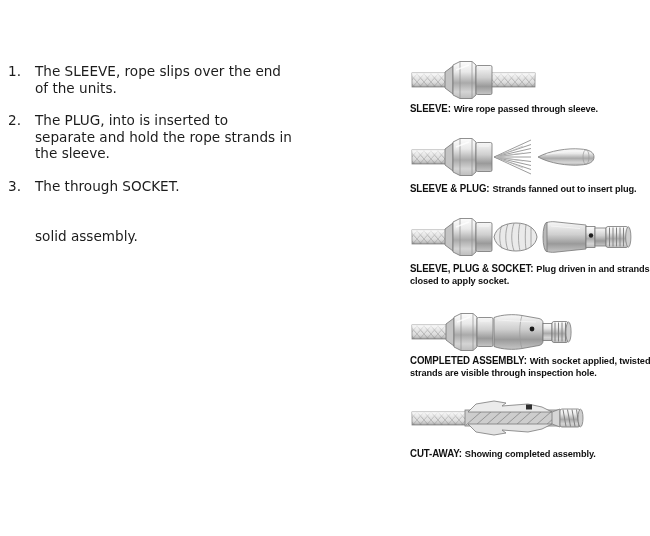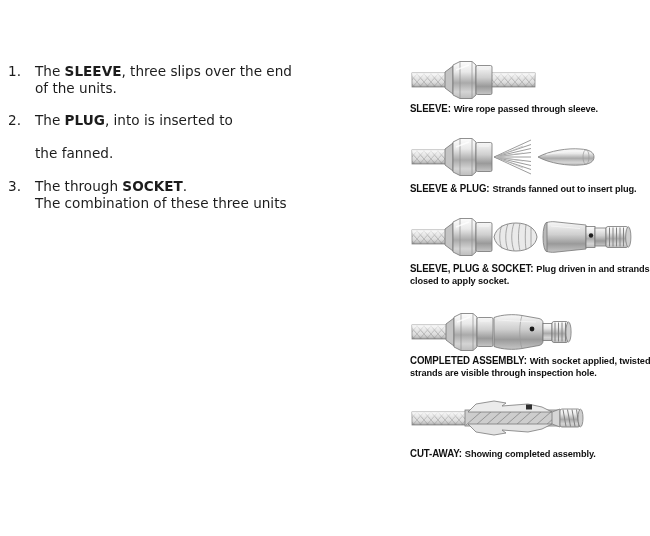--- a/index.html
+++ b/index.html
@@ -6,21 +6,21 @@
   html,body{margin:0;padding:0;background:#fff;}
   .page{
     position:relative;width:650px;height:536px;background:#fff;overflow:hidden;
     font-family:"DejaVu Sans","Liberation Sans",sans-serif;color:#1c1c1c;
   }
   
   .instructions{position:absolute;left:8px;top:63px;width:345px;}
   .instruction-item{display:flex;margin-bottom:16px;font-size:13.6px;line-height:16.6px;}
   .instruction-num{width:27px;flex:0 0 27px;}
   .instruction-txt{flex:1;}
-  .instruction-txt b{font-weight:bold;}
+  .instruction-txt b{font-weight:normal;}
   
   .figures{position:absolute;left:410px;top:0;width:250px;height:536px;}
   .fig{position:absolute;left:0;margin:0;padding:0;}
   .fig svg{display:block;}
   .cap{
     position:absolute;left:0;width:258px;margin:0;
     font-family:"Liberation Sans","DejaVu Sans",sans-serif;
     font-weight:bold;color:#101010;font-size:9.5px;line-height:11.5px;
     letter-spacing:-0.1px;transform:scaleX(.97);transform-origin:0 0;
   }
@@ -66,29 +66,29 @@
       </g>
       <clipPath id="coreClip">
           <rect x="55" y="14" width="93" height="16"></rect>
         </clipPath>
     </defs>
   </svg>
 
   <div class="instructions">
     <div class="instruction-item">
       <div class="instruction-num">1.</div>
-      <div class="instruction-txt"><span>The </span><b>SLEEVE</b><span>, three slips over the end</span><br><span>of the units.</span></div>
+      <div class="instruction-txt"><span>The </span><b>SLEEVE</b><span>, rope slips over the end</span><br><span>of the units.</span></div>
     </div>
     <div class="instruction-item">
       <div class="instruction-num">2.</div>
-      <div class="instruction-txt"><span>The </span><b>PLUG</b><span>, into is inserted to</span><br><br><span>the fanned.</span></div>
+      <div class="instruction-txt"><span>The </span><b>PLUG</b><span>, into is inserted to</span><br><span>separate and hold the rope strands in</span><br><span>the sleeve.</span></div>
     </div>
     <div class="instruction-item">
       <div class="instruction-num">3.</div>
-      <div class="instruction-txt"><span>The through </span><b>SOCKET</b><span>.</span><br><span>The combination of these three units</span><br><br></div>
+      <div class="instruction-txt"><span>The through </span><b>SOCKET</b><span>.</span><br><br><br><span>solid assembly.</span></div>
     </div>
   </div>
 
   <div class="figures">
 
     <figure class="fig" style="top:58px">
       <svg width="235" height="44" viewBox="0 0 235 44">
         <rect x="2" y="15" width="123" height="14" fill="url(#ropeHatch)" stroke="#8a8a8a" stroke-width=".8"></rect>
         <rect x="2" y="15" width="123" height="14" fill="url(#gRopeShade)"></rect>
         <use href="#sleeveShape" x="35" y="0"></use>

